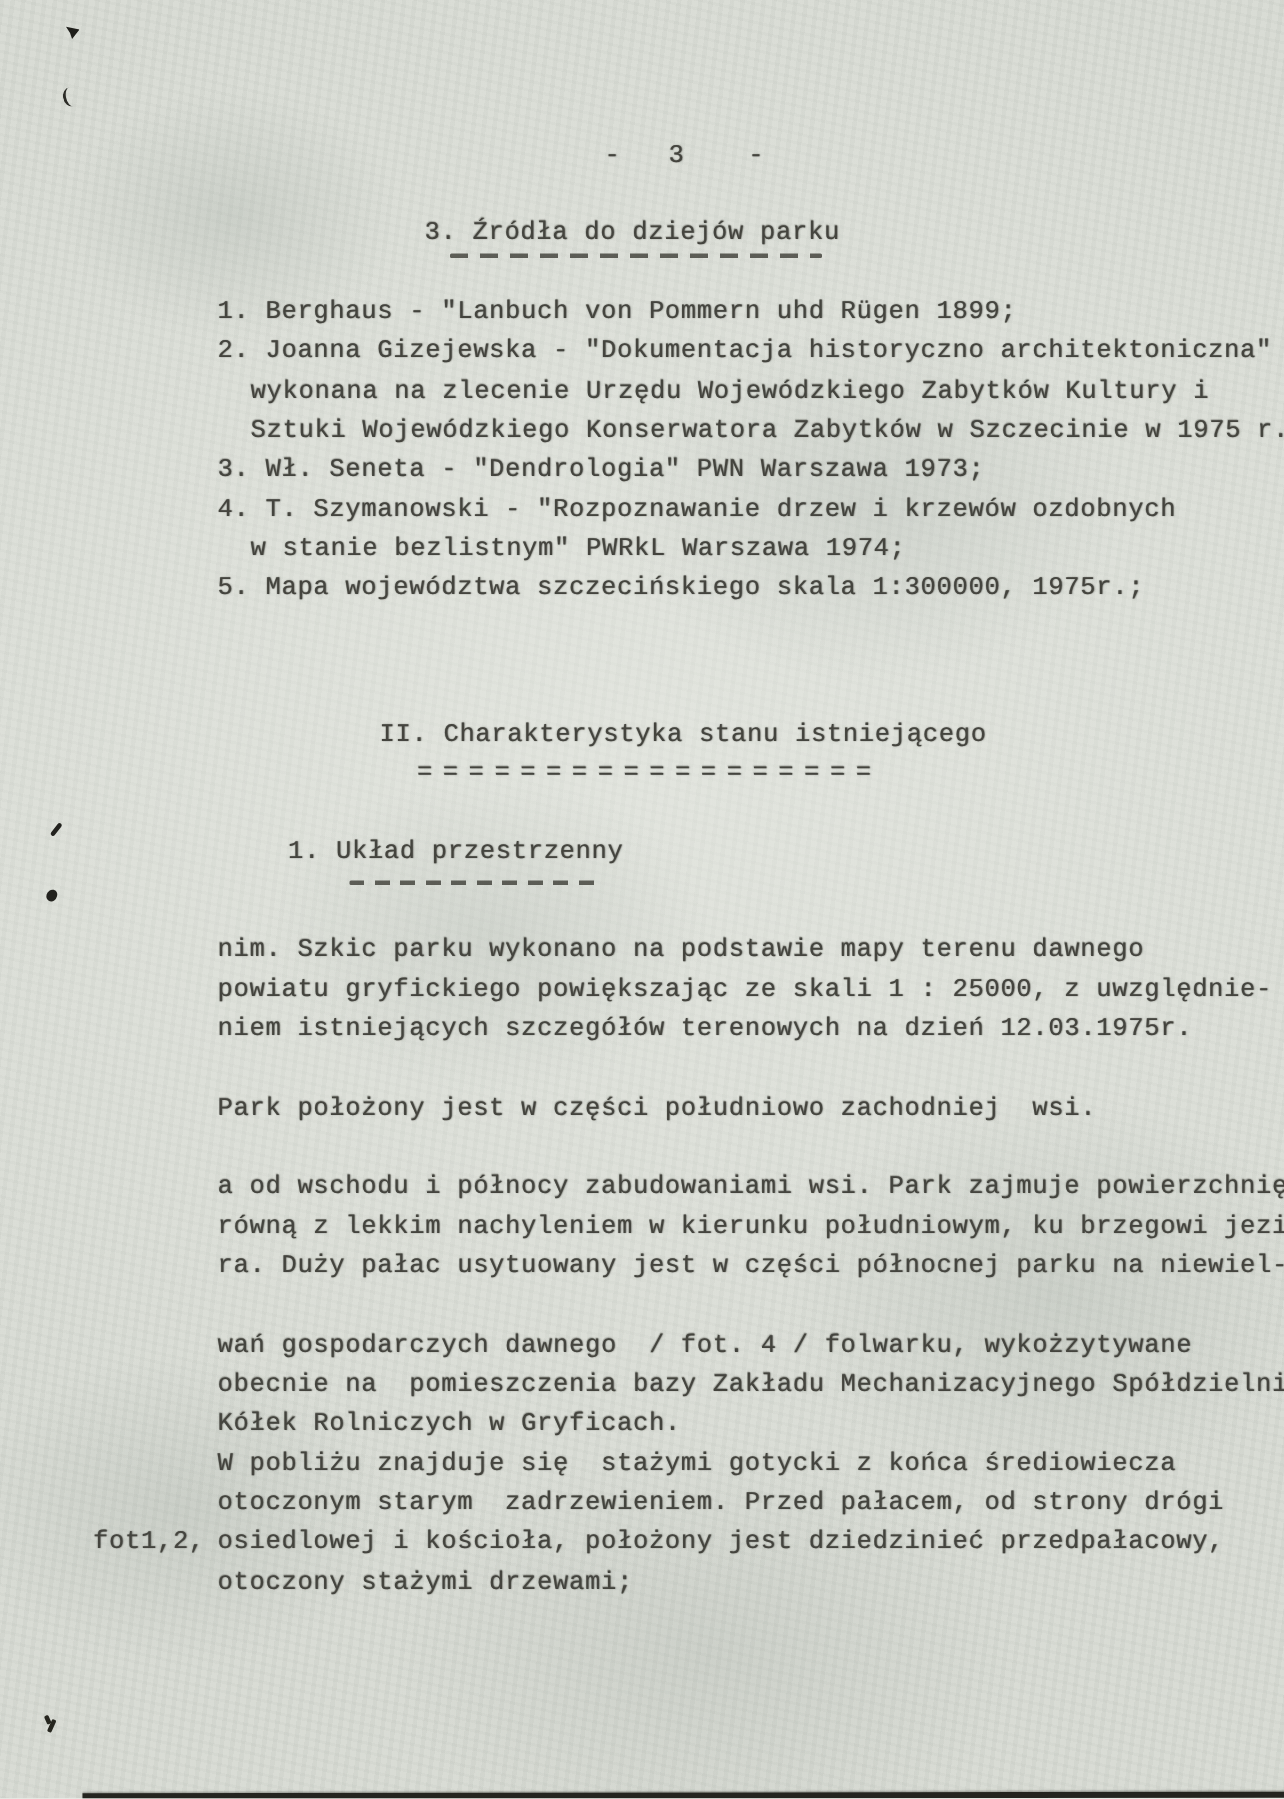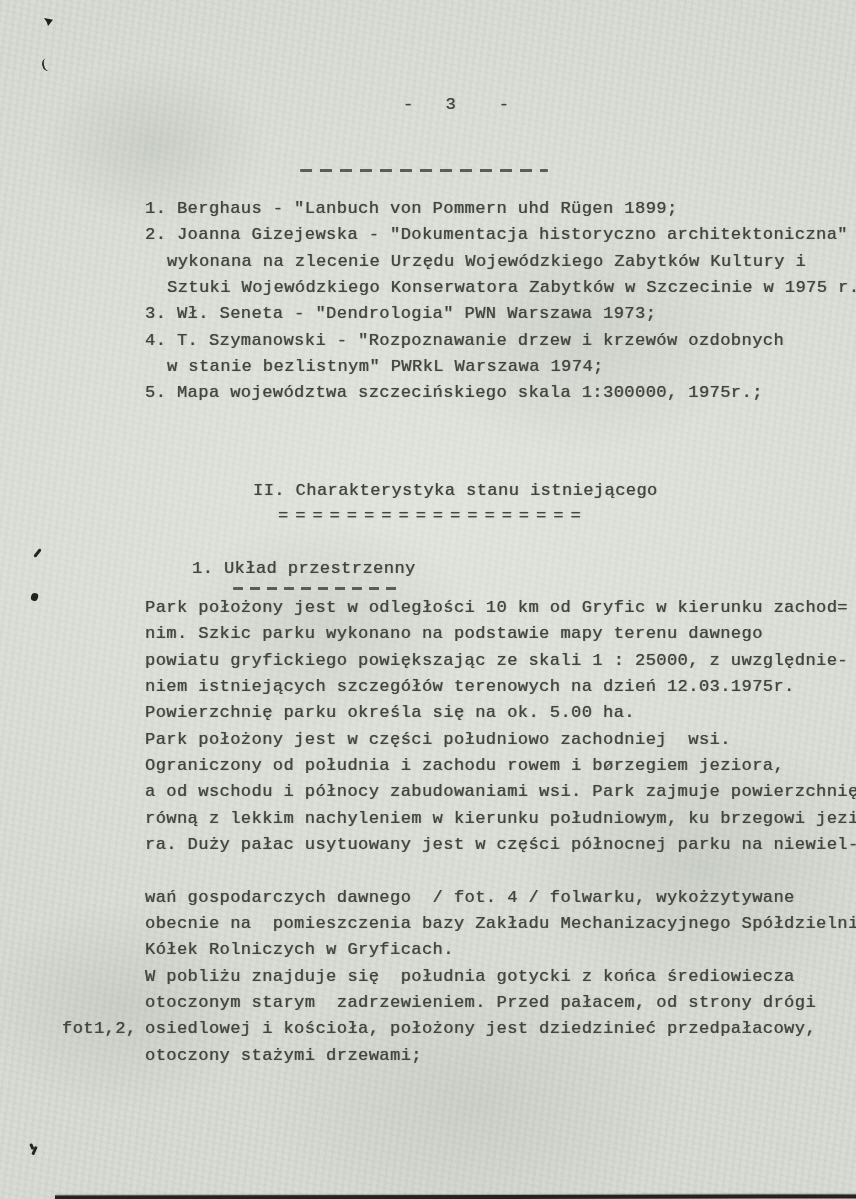--- a/index.html
+++ b/index.html
@@ -66,51 +66,49 @@
     box-shadow: 0 -1px 1px rgba(60,60,54,.35);
   }
 </style>
 </head>
 <body>
 
 <div class="paper">
 
   <div class="line" style="left:403px; top:95px">-   3    -</div>
 
+  <div class="line" style="left:283px; top:146px">3. Źródła do dziejów parku</div>
   <div class="dash-underline" style="left:300px; top:169px; width:248px"></div>
 
   <div class="line" style="left:145px; top:199px">1. Berghaus - "Lanbuch von Pommern uhd Rügen 1899;</div>
   <div class="line" style="left:145px; top:225px">2. Joanna Gizejewska - "Dokumentacja historyczno architektoniczna"</div>
   <div class="line" style="left:167px; top:252px">wykonana na zlecenie Urzędu Wojewódzkiego Zabytków Kultury i</div>
   <div class="line" style="left:167px; top:278px">Sztuki Wojewódzkiego Konserwatora Zabytków w Szczecinie w 1975 r.</div>
   <div class="line" style="left:145px; top:304px">3. Wł. Seneta - "Dendrologia" PWN Warszawa 1973;</div>
   <div class="line" style="left:145px; top:331px">4. T. Szymanowski - "Rozpoznawanie drzew i krzewów ozdobnych</div>
   <div class="line" style="left:167px; top:357px">w stanie bezlistnym" PWRkL Warszawa 1974;</div>
   <div class="line" style="left:145px; top:383px">5. Mapa województwa szczecińskiego skala 1:300000, 1975r.;</div>
 
   <div class="line" style="left:253px; top:481px">II. Charakterystyka stanu istniejącego</div>
   <div class="line tight" style="left:278px; top:506px">= = = = = = = = = = = = = = = = = =</div>
 
   <div class="line" style="left:192px; top:559px">1. Układ przestrzenny</div>
   <div class="dash-underline small" style="left:233px; top:587px; width:164px"></div>
 
-  <div class="line" style="left:145px; top:598px">Park położony jest w odległości 10 km od Gryfic w kierunku zachod=</div>
   <div class="line" style="left:145px; top:624px">nim. Szkic parku wykonano na podstawie mapy terenu dawnego</div>
   <div class="line" style="left:145px; top:651px">powiatu gryfickiego powiększając ze skali 1 : 25000, z uwzględnie-</div>
   <div class="line" style="left:145px; top:677px">niem istniejących szczegółów terenowych na dzień 12.03.1975r.</div>
-  <div class="line" style="left:145px; top:703px">Powierzchnię parku określa się na ok. 5.00 ha.</div>
   <div class="line" style="left:145px; top:730px">Park położony jest w części południowo zachodniej  wsi.</div>
-  <div class="line" style="left:145px; top:756px">Ograniczony od południa i zachodu rowem i børzegiem jeziora,</div>
   <div class="line" style="left:145px; top:782px">a od wschodu i północy zabudowaniami wsi. Park zajmuje powierzchnię</div>
   <div class="line" style="left:145px; top:809px">równą z lekkim nachyleniem w kierunku południowym, ku brzegowi jezio</div>
   <div class="line" style="left:145px; top:835px">ra. Duży pałac usytuowany jest w części północnej parku na niewiel-</div>
   <div class="line" style="left:145px; top:888px">wań gospodarczych dawnego  / fot. 4 / folwarku, wykożzytywane</div>
   <div class="line" style="left:145px; top:914px">obecnie na  pomieszczenia bazy Zakładu Mechanizacyjnego Spółdzielni</div>
   <div class="line" style="left:145px; top:940px">Kółek Rolniczych w Gryficach.</div>
-  <div class="line" style="left:145px; top:967px">W pobliżu znajduje się  południa gotycki z końca średiowiecza</div>
+  <div class="line" style="left:145px; top:967px">W pobliżu znajduje się  stażymi gotycki z końca średiowiecza</div>
   <div class="line" style="left:145px; top:993px">otoczonym starym  zadrzewieniem. Przed pałacem, od strony drógi</div>
   <div class="line" style="left:145px; top:1019px">osiedlowej i kościoła, położony jest dziedzinieć przedpałacowy,</div>
   <div class="line" style="left:145px; top:1046px">otoczony stażymi drzewami;</div>
 
   <div class="line" style="left:62px; top:1019px">fot1,2,</div>
 
   <div class="speck speck-arrow" style="left:44px; top:17px"></div>
   <div class="speck speck-paren" style="left:42px; top:58px; background:transparent"></div>
   <div class="speck speck-tick" style="left:36px; top:548px"></div>
   <div class="speck speck-blob" style="left:31px; top:593px"></div>

